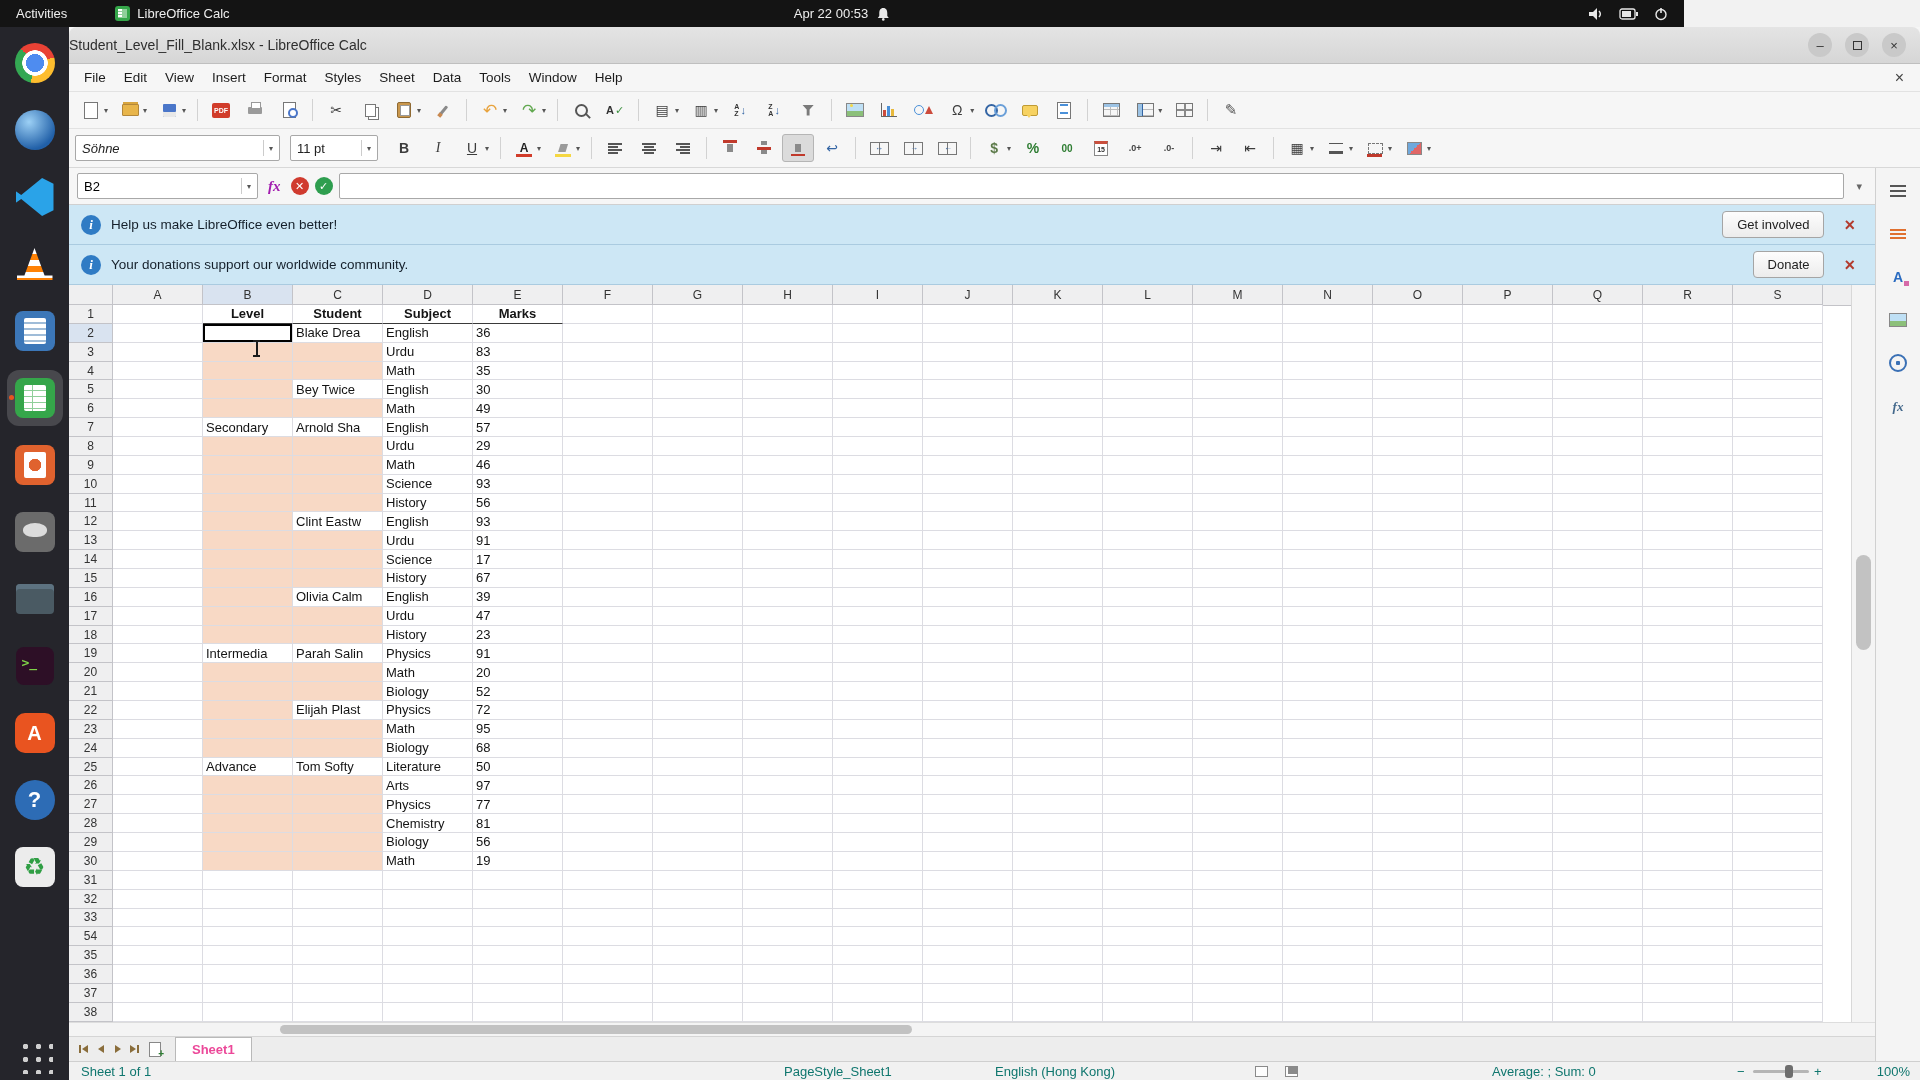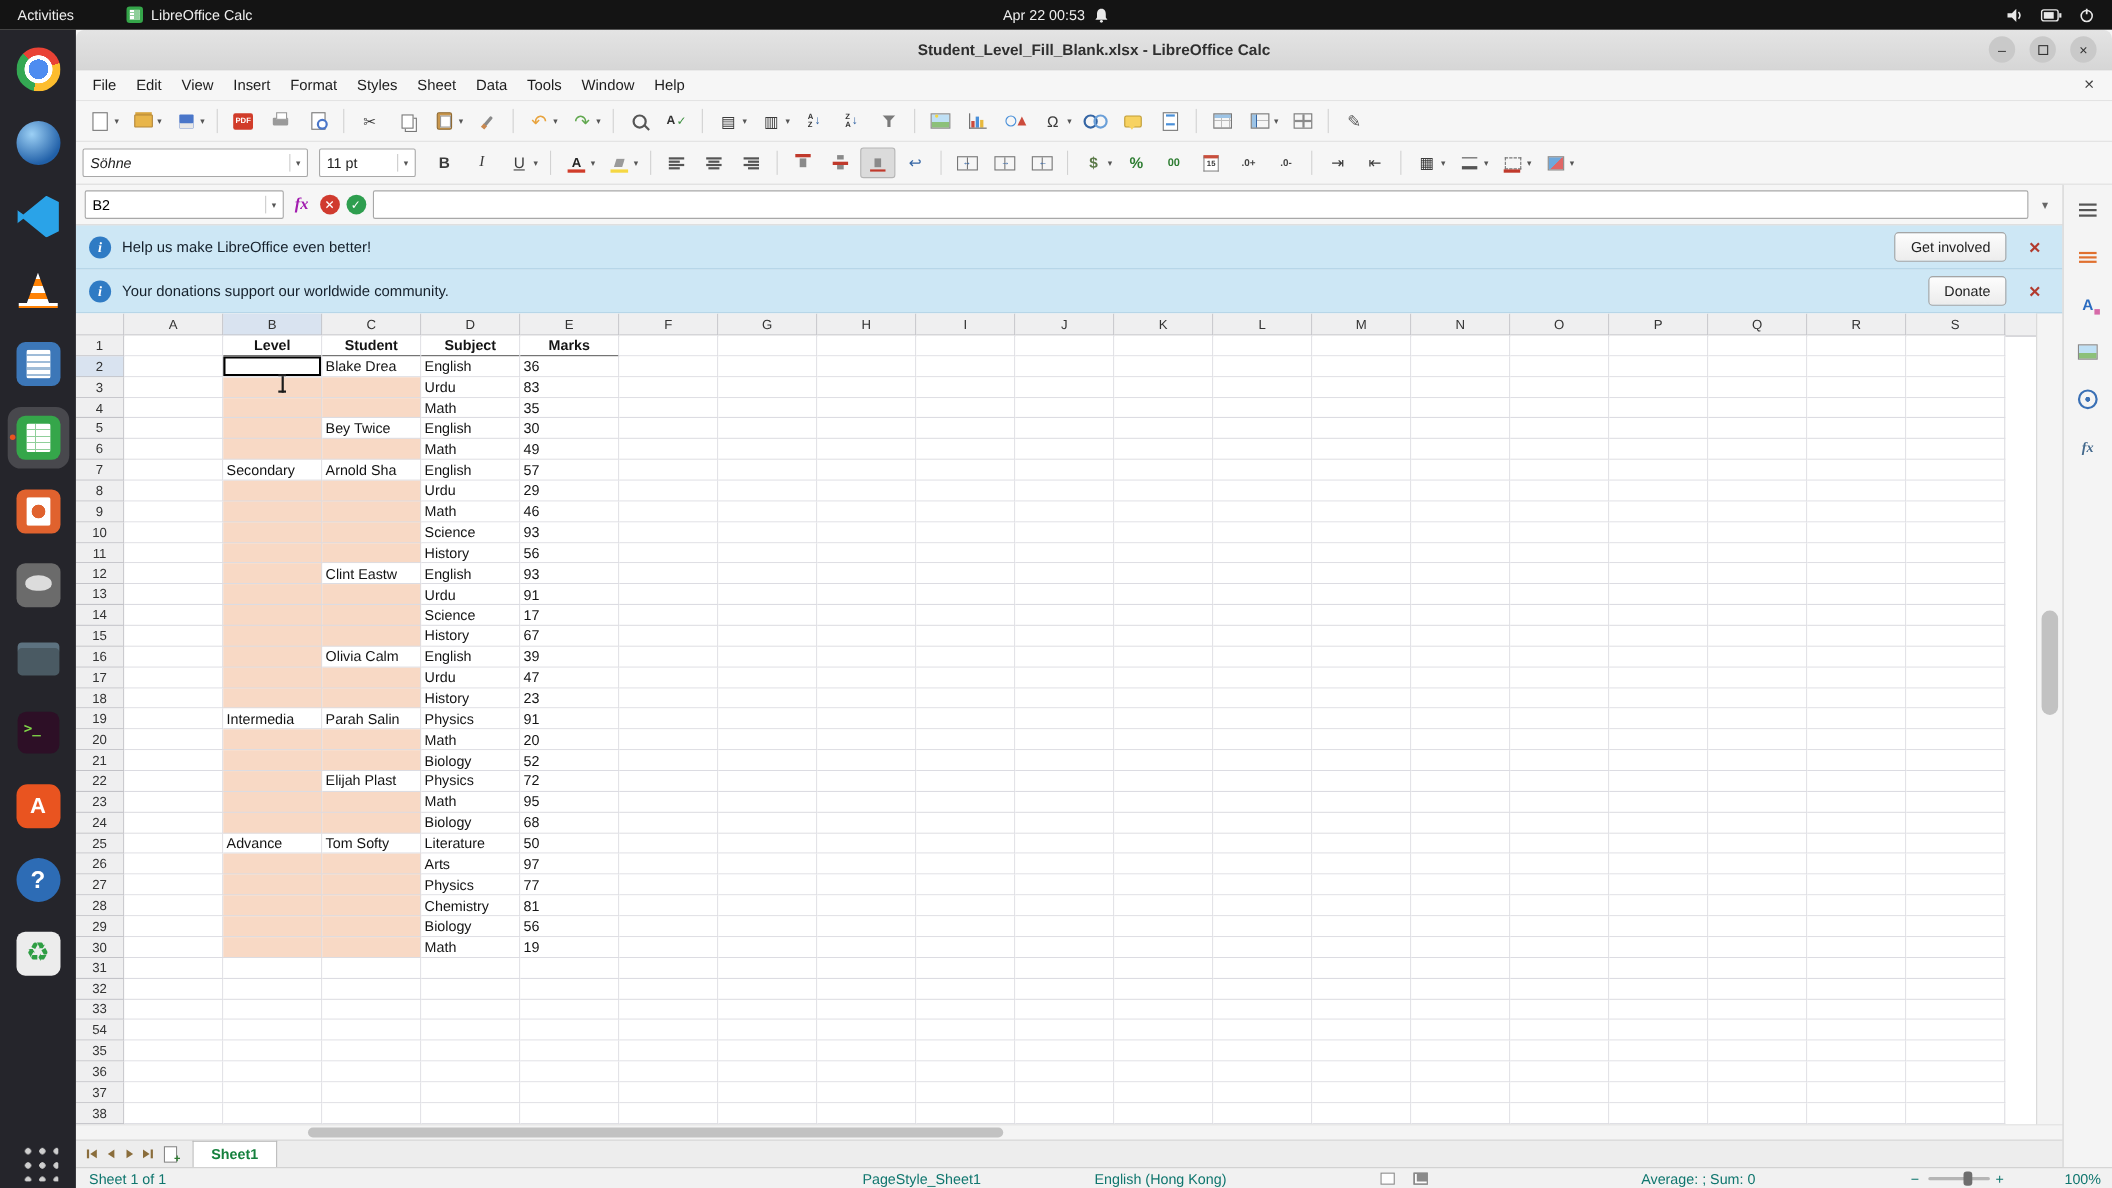--- a/index.html
+++ b/index.html
@@ -1,21 +1,21 @@
 <!DOCTYPE html>
 <html><head>
 <meta charset="utf-8">
 <style>
   *{box-sizing:border-box;margin:0;padding:0}
   html,body{width:1920px;height:1080px;overflow:hidden}
   body{font-family:"Liberation Sans",sans-serif;background:#000}
   #screen{position:relative;width:1920px;height:1080px;background:#f2f2f2;overflow:hidden}
 
   
-  .topbar{position:absolute;top:0;left:0;width:1920px;height:27px;background:#141414;color:#eee;
+  .topbar{position:absolute;top:0;left:0;width:1684px;height:27px;background:#141414;color:#eee;
     display:flex;align-items:center;font-size:13px;z-index:50}
   .tb-activities{margin-left:16px}
   .tb-app{margin-left:48px;display:flex;align-items:center;gap:7px}
   .mini-calc{width:15px;height:15px;border-radius:3px;background:#35a64a;position:relative}
   .mini-calc::after{content:"";position:absolute;inset:3px;background:#fff;
     background-image:linear-gradient(to right,transparent 0 4px,#8fcf9a 4px 5px),repeating-linear-gradient(to bottom,transparent 0 2px,#8fcf9a 2px 3px)}
   .tb-center{position:absolute;left:50%;transform:translateX(-50%);display:flex;align-items:center;gap:9px}
   .tb-right{margin-left:auto;margin-right:16px;display:flex;align-items:center;gap:15px}
 
   
@@ -54,21 +54,21 @@
   .dk-help::after{content:"?";display:block;text-align:center;color:#fff;font:700 22px/40px "Liberation Sans",sans-serif}
   .dk-recycle{width:40px;height:40px;border-radius:8px;background:#ececec}
   .dk-recycle::after{content:"♻";display:block;text-align:center;color:#2f9e44;font-size:24px;line-height:40px}
   .dock-apps{margin-top:auto;width:36px;height:36px;flex:0 0 auto;
     background:radial-gradient(circle,#cfcfcf 2.6px,transparent 3px);background-size:13px 13px;background-position:2px 2px}
 
   
   .window{position:absolute;left:69px;top:27px;width:1851px;height:1053px;display:flex;flex-direction:column;background:#f6f6f6}
   .titlebar{height:37px;background:linear-gradient(#e4e4e4,#d6d6d6);border-bottom:1px solid #bfbfbf;
     border-radius:8px 8px 0 0;display:flex;align-items:center;position:relative;flex:0 0 auto}
-  .title-text{position:absolute;left:0;right:0;text-align:center;font-size:14px;font-weight:700;color:#2f2f2f}
+  .title-text{position:absolute;left:0;right:0;font-size:14px;font-weight:400;color:#2f2f2f}
   .win-controls{margin-left:auto;display:flex;gap:13px;margin-right:14px;z-index:2}
   .wbtn{width:24px;height:24px;border-radius:50%;background:#c9c9c9;display:flex;align-items:center;justify-content:center;color:#333;font-size:13px}
   .wbtn .sq{width:9px;height:9px;border:1.5px solid #333}
   .menubar{height:28px;background:#f6f6f6;border-bottom:1px solid #e2e2e2;display:flex;align-items:center;padding:0 6px;flex:0 0 auto}
   .mi{padding:4px 9px;font-size:13.5px;color:#1c1c1c}
   .menu-close{margin-left:auto;margin-right:10px;color:#444;font-size:16px}
 
   
   .tb1,.tb2{display:flex;align-items:center;background:#f6f6f6;padding:0 6px;flex:0 0 auto}
   .tb1{height:37px;border-bottom:1px solid #e2e2e2;gap:2px}
@@ -222,21 +222,21 @@
   .hthumb{position:absolute;left:211px;width:632px;top:2px;bottom:2px;background:#c2c2c2;border-radius:7px}
   .tabsrow{height:25px;display:flex;align-items:center;background:#ededed;border-top:1px solid #d5d5d5;padding-left:6px;flex:0 0 auto}
   .snav{width:17px;height:17px;display:flex;align-items:center;justify-content:center;gap:1px}
   .tri-l{width:0;height:0;border-top:4px solid transparent;border-bottom:4px solid transparent;border-right:6px solid #8a6d3b}
   .tri-r{width:0;height:0;border-top:4px solid transparent;border-bottom:4px solid transparent;border-left:6px solid #8a6d3b}
   .nbar{width:2px;height:8px;background:#8a6d3b}
   .addsheet{width:16px;height:16px;position:relative;margin:0 4px}
   .addsheet::before{content:"";position:absolute;left:2px;top:1px;width:10px;height:13px;background:#fff;border:1px solid #888}
   .addsheet::after{content:"+";position:absolute;right:-1px;bottom:-2px;color:#2e7d32;font-weight:700;font-size:10px}
   .sheettab{height:24px;display:flex;align-items:center;padding:0 16px;background:#fff;border:1px solid #b9b9b9;border-bottom:none;
-    font-size:13px;font-weight:700;color:#15803d;margin-left:8px}
+    font-size:13px;font-weight:700;color:#ec4899;margin-left:8px}
   .statusbar{height:32px;background:#f1f1f1;border-top:1px solid #cfcfcf;position:relative;font-size:13px;color:#0f766e;flex:0 0 auto}
   .sb{position:absolute;top:2px;white-space:nowrap}
   .sb-ico{position:absolute;top:4px;width:13px;height:11px;border:1px solid #8a8a8a;background:#fdfdfd}
   .sb-ico.mod{background:#8a8a8a;box-shadow:inset 2px -2px 0 #fdfdfd}
   .zoom-minus{left:1668px}.zoom-plus{left:1745px}
   .zoomtrack{position:absolute;left:1684px;top:8px;width:56px;height:3px;background:#b5b5b5;border-radius:2px}
   .zoomthumb{position:absolute;left:32px;top:-5px;width:8px;height:13px;background:#6e6e6e;border-radius:3px}
 
   
   .ibeam{position:absolute;left:252px;top:340px;width:9px;height:19px;z-index:99}

